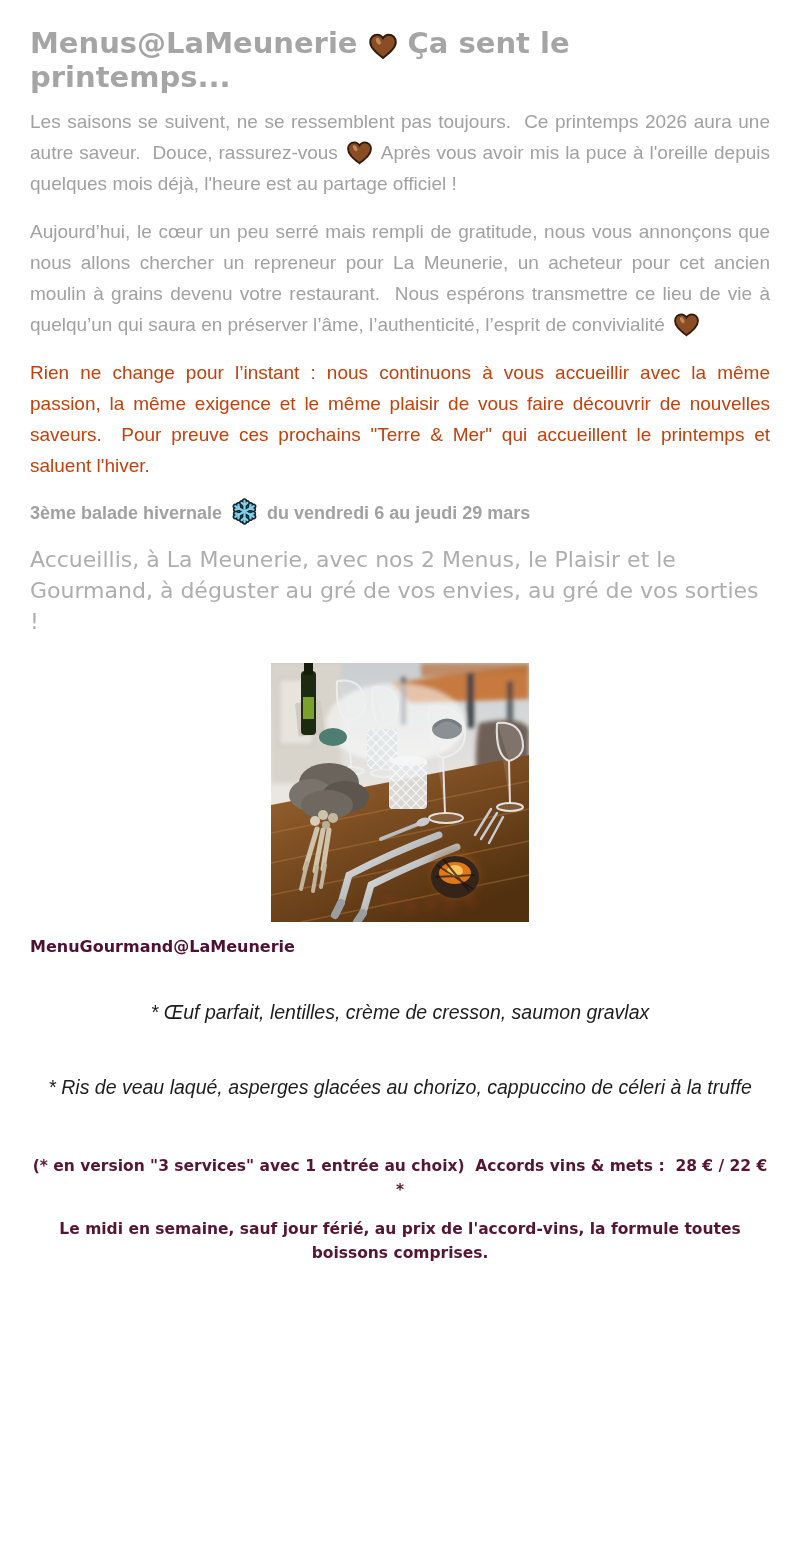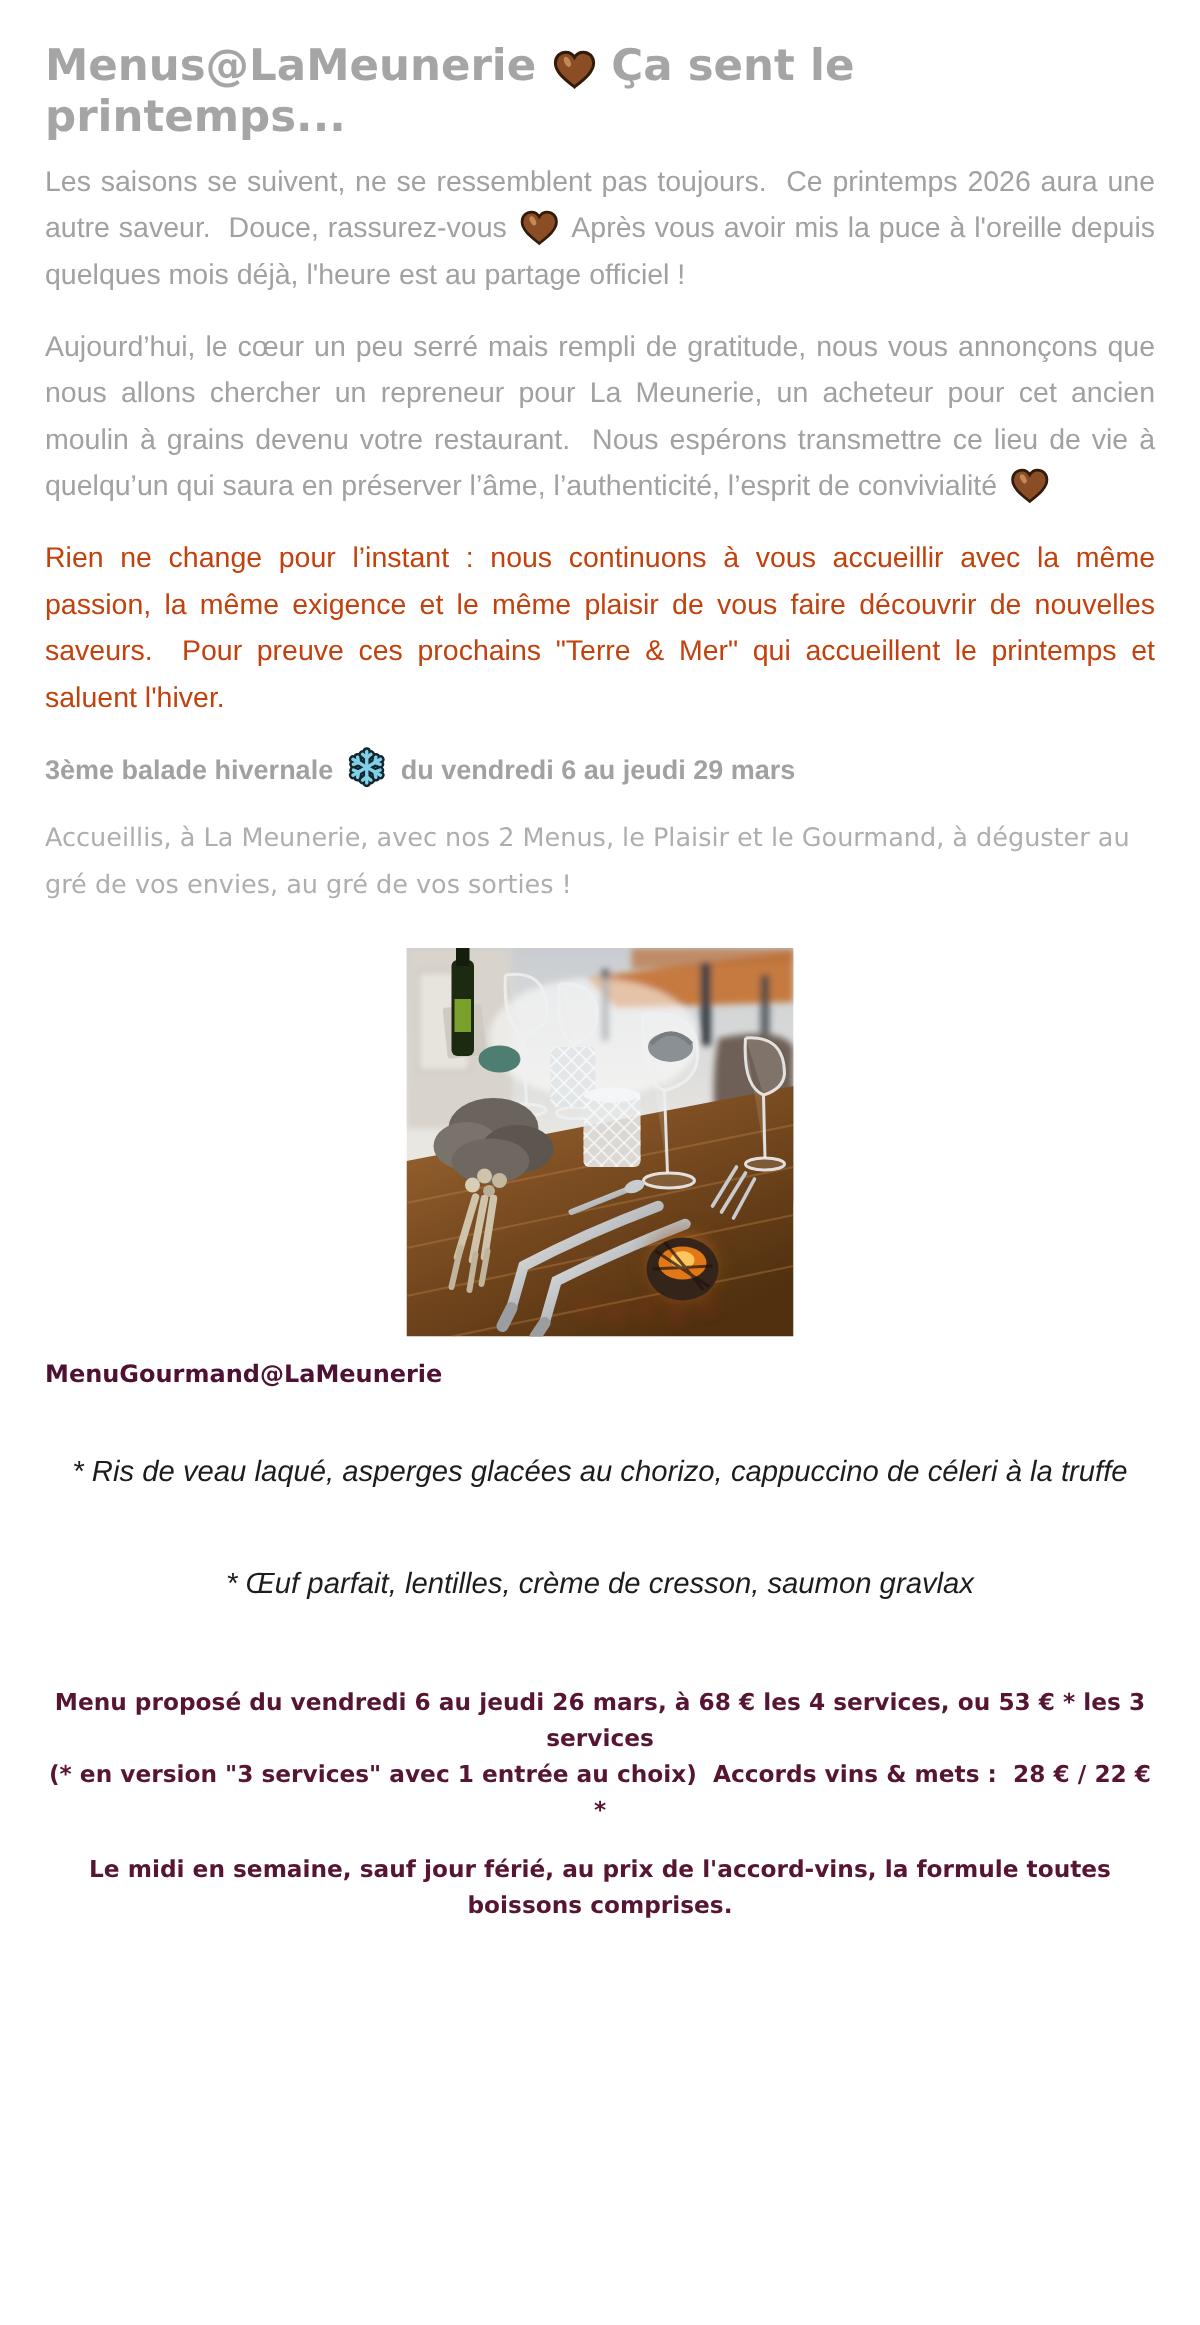--- a/index.html
+++ b/index.html
@@ -26,21 +26,21 @@
   p.body-par.bold{font-weight:normal;color:#c2410c;}
   .inline-heart{vertical-align:-6px;margin:0 8px;}
   
   h2.season-heading{
     font-size:18px;font-weight:bold;color:#a1a1a1;
     margin:8px 0 16px 0;line-height:30px;
   }
   h2 .snowflake-icon-svg{vertical-align:-6px;margin:0 9px;}
   p.season-sub{
     font-family:"DejaVu Sans",sans-serif;
-    font-size:17px;color:#aeaeae;line-height:31px;
+    font-size:22px;color:#aeaeae;line-height:31px;
     text-align:left;margin:0 0 0 0;white-space:pre-wrap;
   }
   
   .photo-wrap{width:258px;height:259px;margin:26px auto 12px auto;}
   .photo-wrap svg{display:block;}
   
   h3.menu-heading{
     font-family:"DejaVu Sans",sans-serif;
     font-size:16px;font-weight:bold;color:#4e1033;
     margin:2px 0 38px 0;line-height:26px;
@@ -232,21 +232,20 @@
         <ellipse cx="184" cy="214" rx="24" ry="21" fill="#35241a"></ellipse>
         <ellipse cx="184" cy="210" rx="16" ry="11" fill="#e07818"></ellipse>
         <ellipse cx="184" cy="208" rx="8" ry="6" fill="#ffc55e"></ellipse>
         <path d="M166 202 L202 226 M164 214 L204 212 M172 196 L198 228" stroke="#20140d" stroke-width="2" opacity="0.7"></path>
       </g>
     </svg>
   </div>
 
   <h3 class="menu-heading">MenuGourmand@LaMeunerie</h3>
 
+  <p class="menu-item">* Œuf parfait, lentilles, crème de cresson, saumon gravlax</p>
   <p class="menu-item">* Ris de veau laqué, asperges glacées au chorizo, cappuccino de céleri à la truffe</p>
-  <p class="menu-item">* Œuf parfait, lentilles, crème de cresson, saumon gravlax</p>
-
-  <div class="pricing">Menu proposé du vendredi 6 au jeudi 26 mars, à 68 € les 4 services, ou 53 € * les 3 services</div>
+
   <div class="pricing">(* en version "3 services" avec 1 entrée au choix)  Accords vins &amp; mets :  28 € / 22 €</div>
   <div class="pricing">*</div>
   <div class="pricing closing">Le midi en semaine, sauf jour férié, au prix de l'accord-vins, la formule toutes boissons comprises.</div>
 
 </div>
 
 </body></html>

